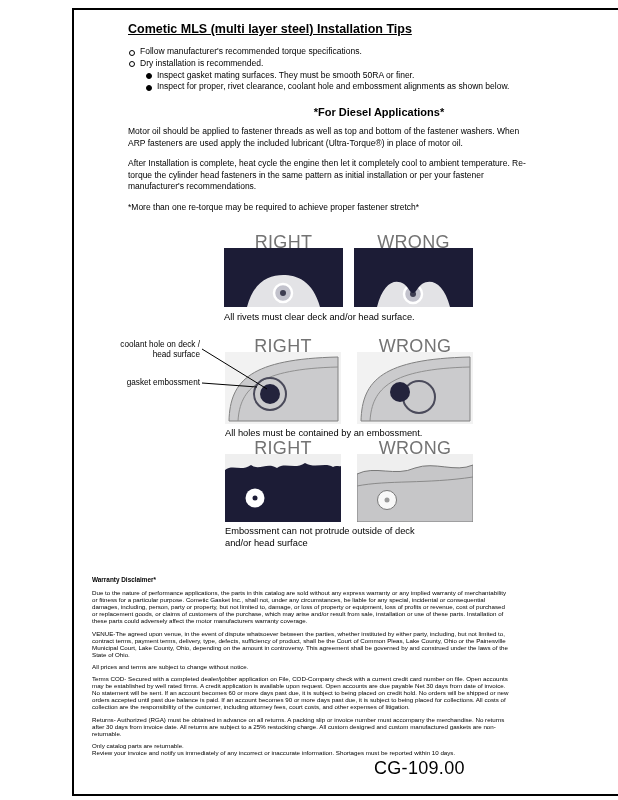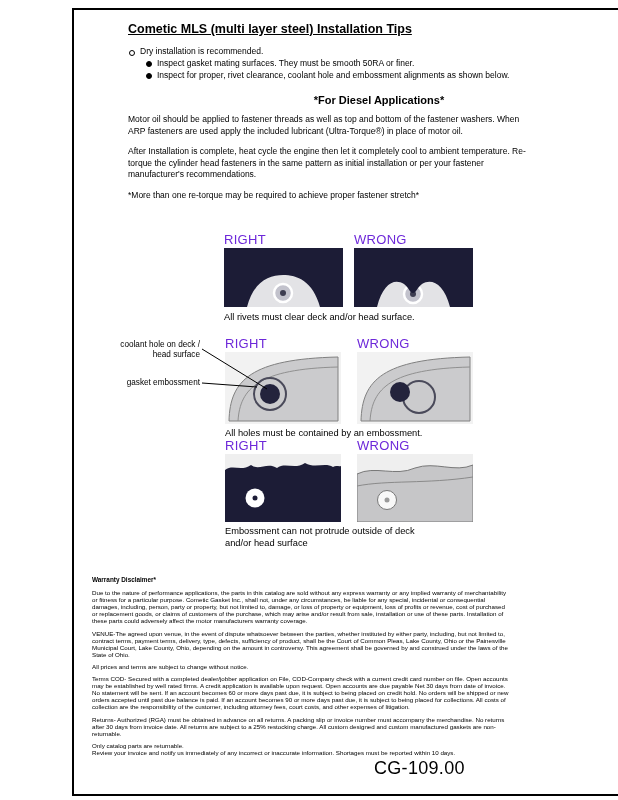--- a/index.html
+++ b/index.html
@@ -26,41 +26,45 @@
   .dot {
     width: 4px; height: 4px; border: 1px solid #000; border-radius: 50%;
     display: inline-block; flex: none; margin: 3.5px 5px 0 1px;
   }
   .dot.filled { background: #000; }
   .diesel-heading { font-size: 11px; font-weight: bold; margin: 13px 0 8px 12px; text-align: center; }
   .para { font-size: 8.5px; line-height: 11.5px; width: 402px; margin: 0 0 9px 0; }
   .note { font-size: 8.5px; margin: 7px 0 0 0; }
 
   .figures { position: absolute; left: 0; top: 222px; width: 524px; height: 334px; }
-  .fig-label { position: absolute; font-size: 13px; letter-spacing: 0.3px; color: #6d28d9; }
+  .fig-label { position: absolute; font-size: 18px; letter-spacing: 0.3px; color: #737373; text-align: center; }
   .w119 { width: 119px; } .w116 { width: 116px; }
   .fig-img { position: absolute; line-height: 0; }
   .fig-caption { position: absolute; font-size: 9.3px; line-height: 11.5px; }
   .callout { position: absolute; font-size: 8.2px; line-height: 9.6px; text-align: right; }
   .callout-lines { position: absolute; left: 0; top: 0; pointer-events: none; }
 
   .warranty { position: absolute; left: 18px; top: 566px; width: 418px; font-size: 6.2px; line-height: 7.1px; }
   .warranty-heading { font-size: 6.4px; font-weight: bold; margin: 0 0 6px 0; }
   .warranty p { margin: 0 0 5px 0; }
   .warranty p.tight { margin: 0; }
 
   .doc-number { position: absolute; left: 300px; top: 748px; font-size: 18px; letter-spacing: 0.3px; }
 </style>
 </head>
 <body>
 
 <div class="page">
   <div class="content">
     <h1 class="title">Cometic MLS (multi layer steel) Installation Tips</h1>
 
+    <div class="bullet-row">
+      <span class="dot"></span>
+      <span>Follow manufacturer's recommended torque specifications.</span>
+    </div>
     <div class="bullet-row">
       <span class="dot"></span>
       <span>Dry installation is recommended.</span>
     </div>
     <div class="bullet-row sub">
       <span class="dot filled"></span>
       <span>Inspect gasket mating surfaces.  They must be smooth 50RA or finer.</span>
     </div>
     <div class="bullet-row sub">
       <span class="dot filled"></span>

